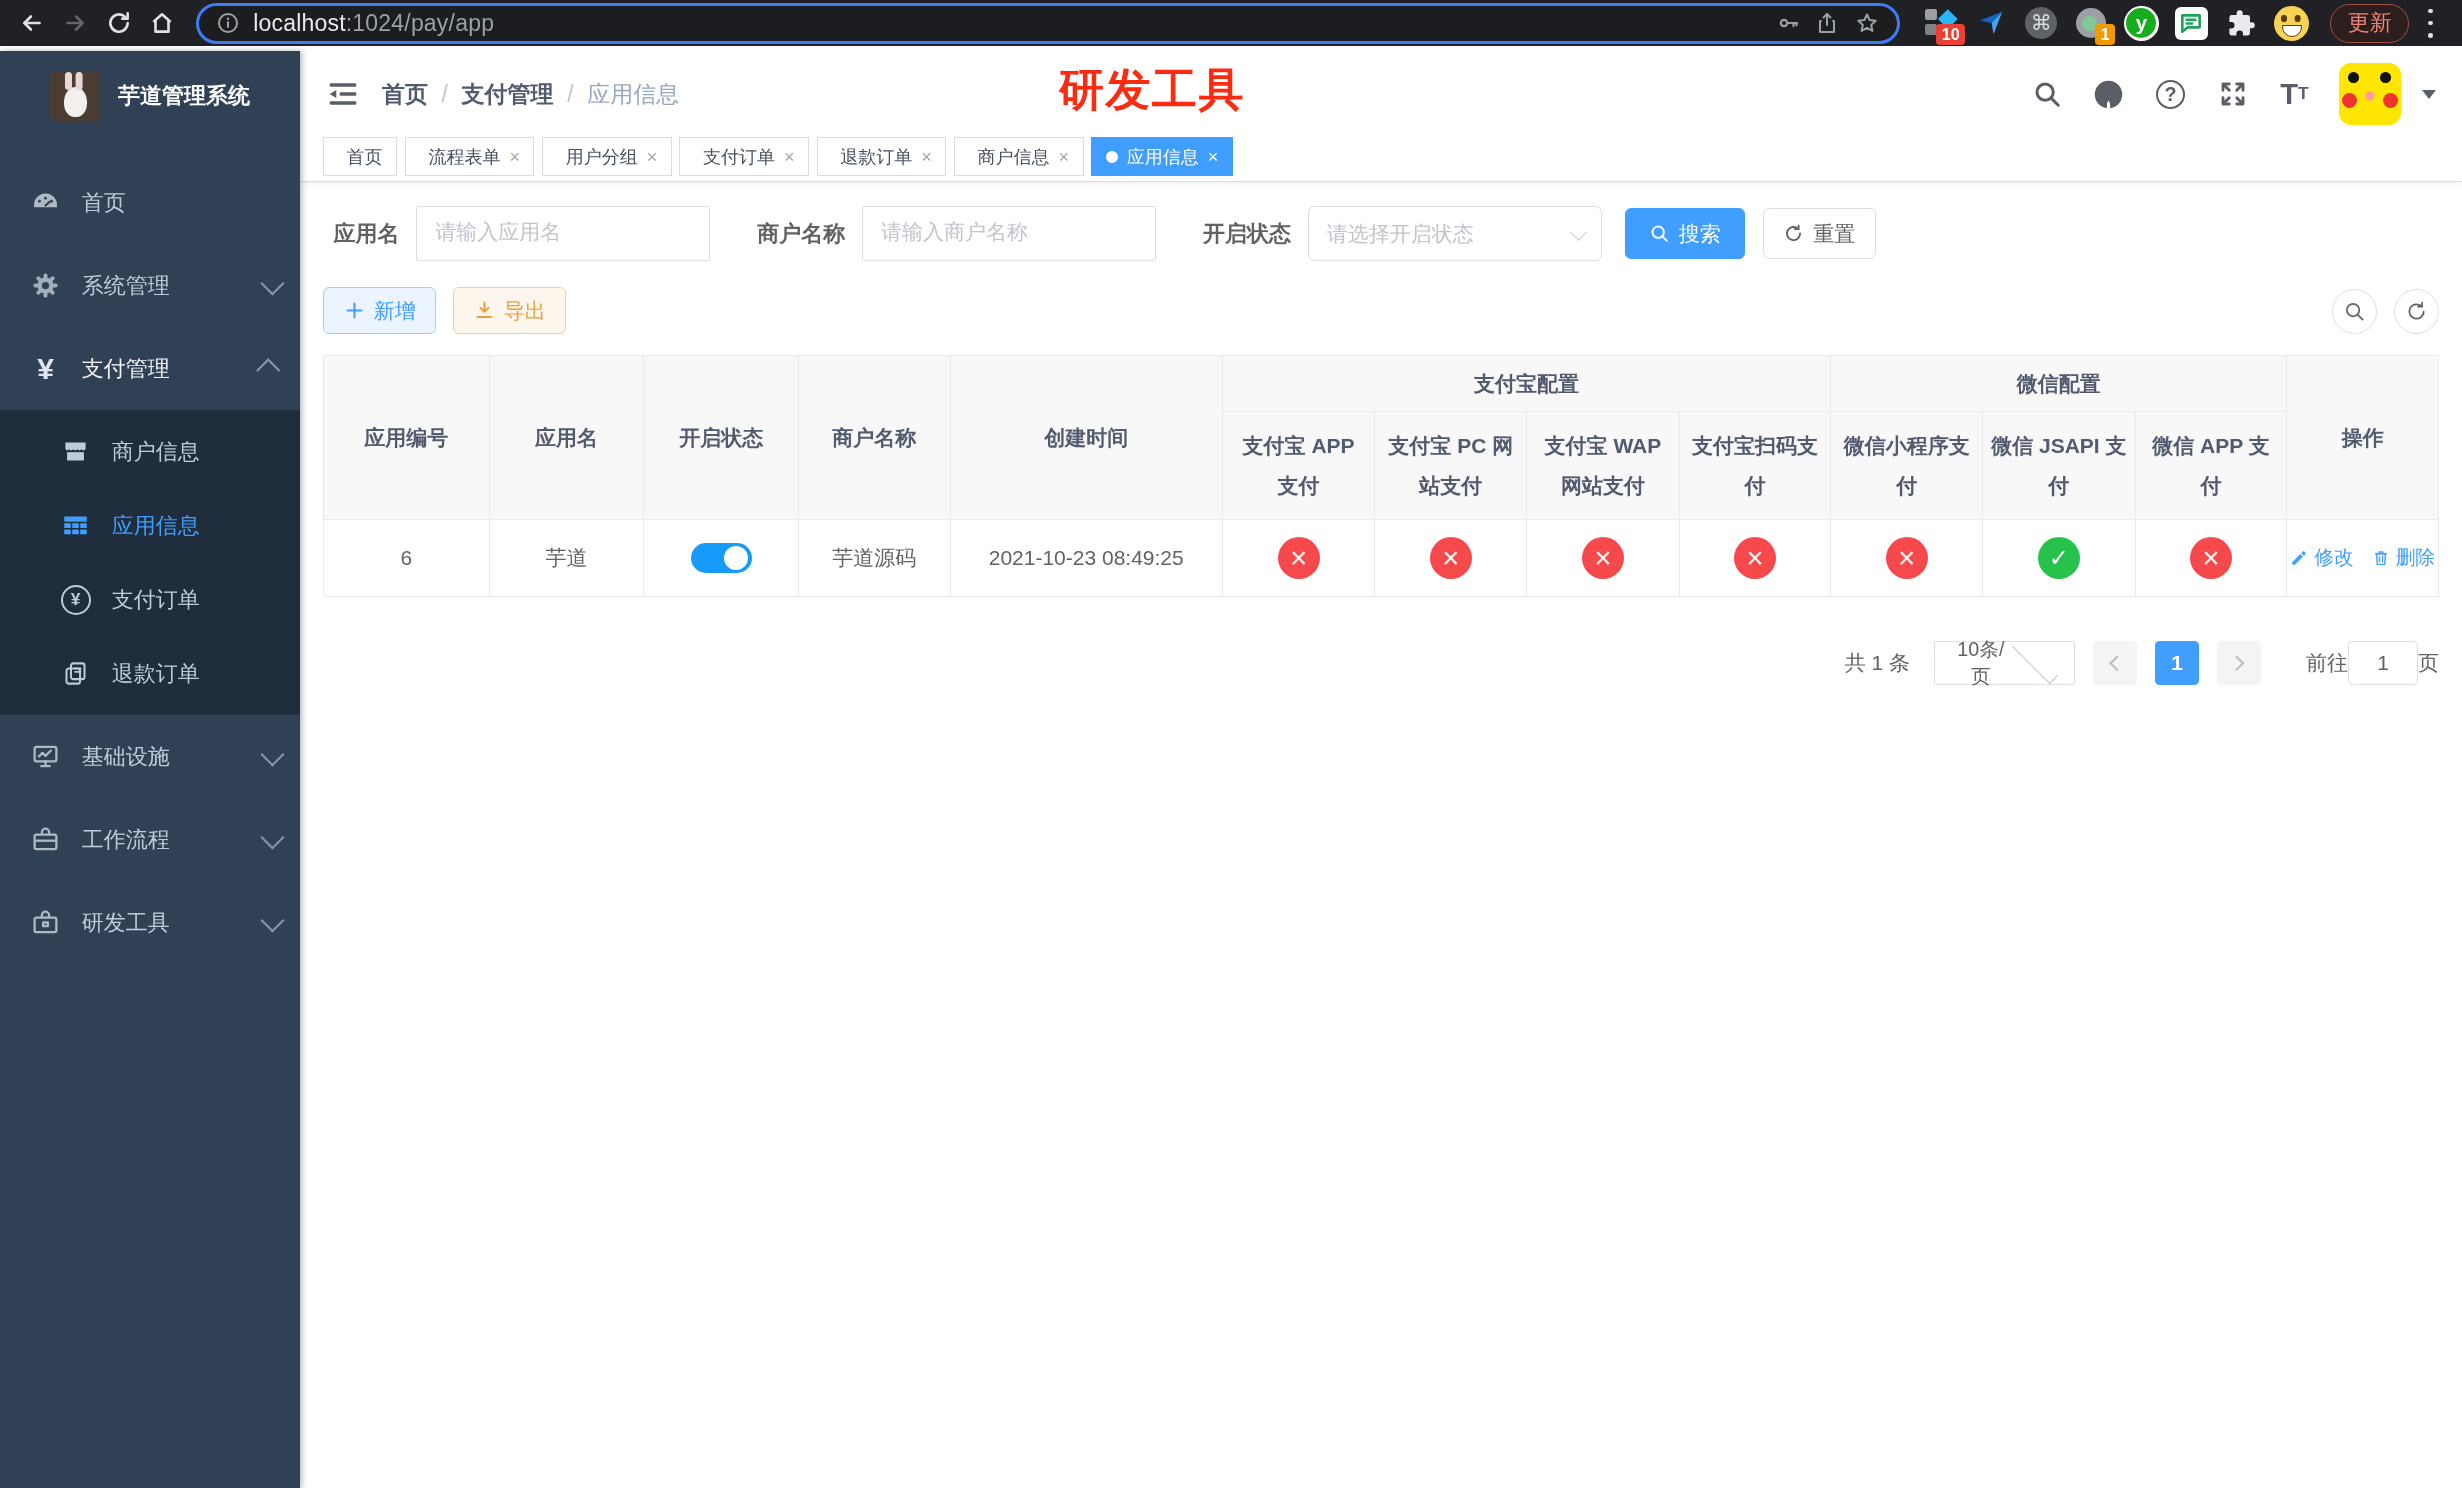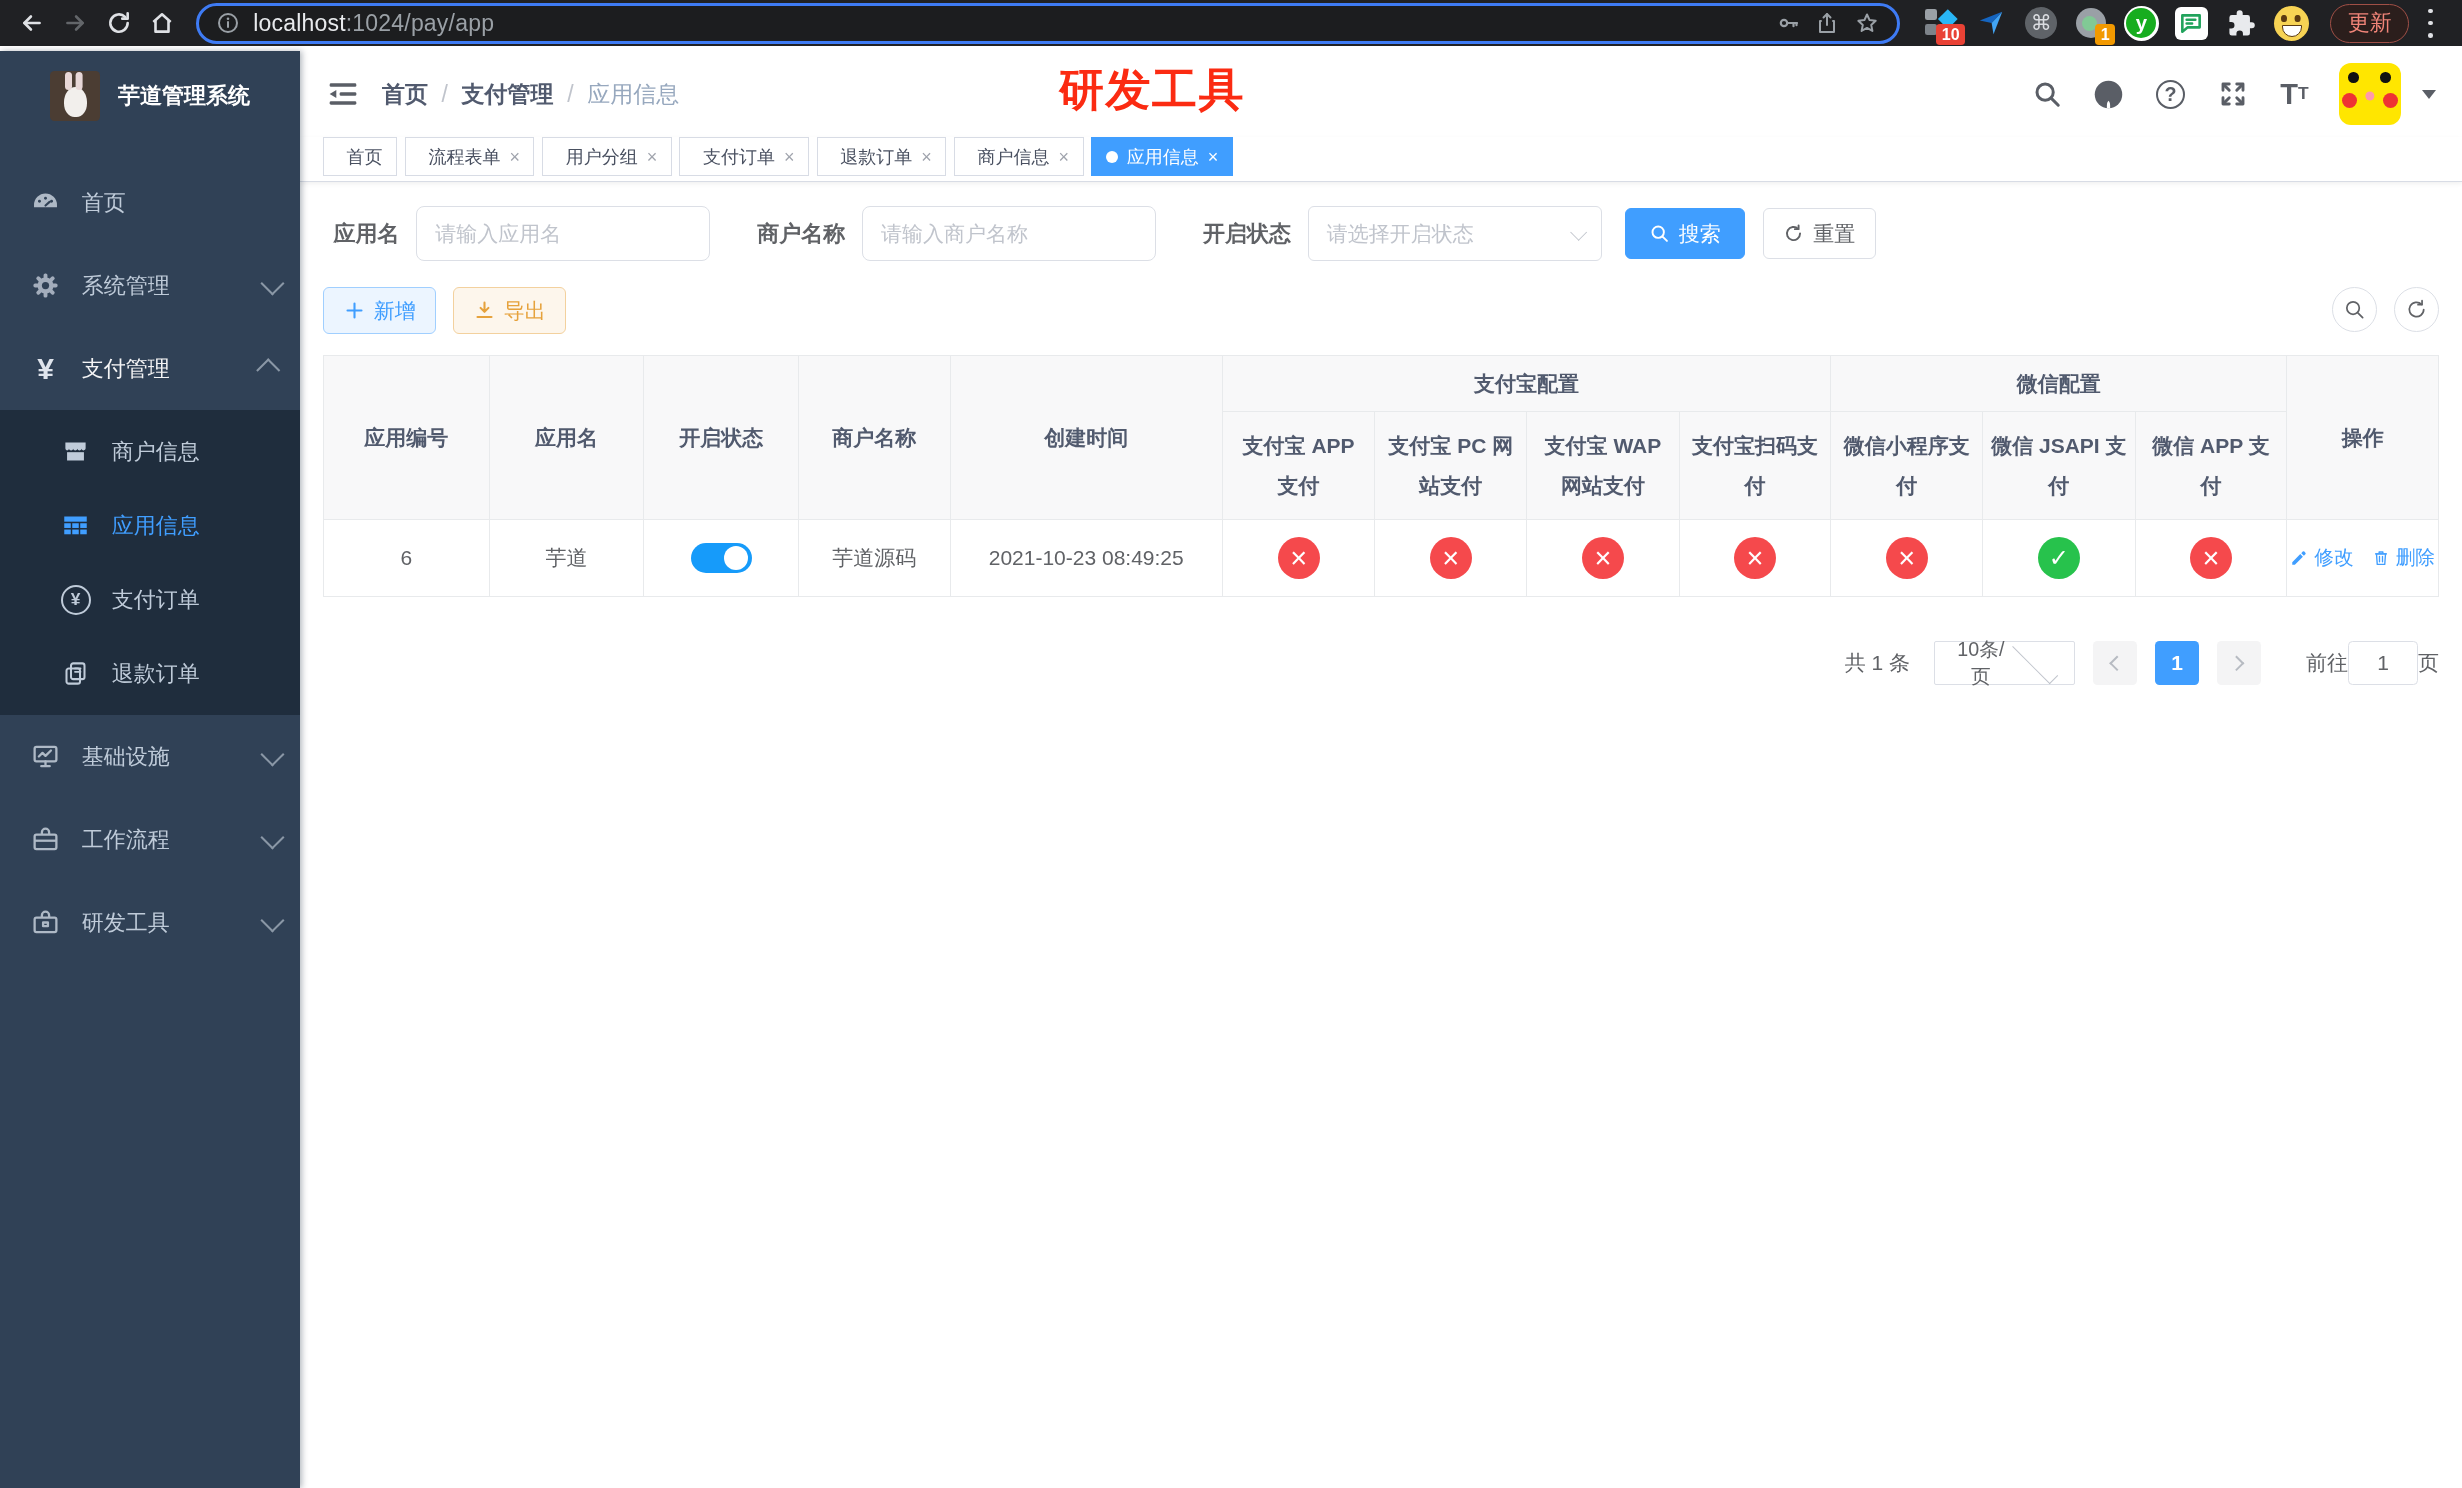--- a/index.html
+++ b/index.html
@@ -87,32 +87,32 @@
   .tab.active .tab-dot { width:12px; height:12px; border-radius:50%; background:#fff; }
   .tab-x { font-size:18px; color:#a0a4ad; line-height:1; }
   .tab.active .tab-x { color:#fff; }
   .tab-x::before { content:"×"; }
 
   .content { flex:1; padding:24px 23px; position:relative; }
 
   
   .filter-row { display:flex; align-items:center; margin-left:10.6px; }
   .f-label { font-size:22px; color:#606266; font-weight:600; margin-right:16.7px; white-space:nowrap; }
-  .f-input { width:294px; height:55px; border:0.8px solid #dcdfe6; border-radius:8px; font-size:21px; padding:0 18px; color:#606266; outline:none; font-family:Liberation Sans, sans-serif; }
+  .f-input { width:294px; height:55px; border:0.8px solid #dcdfe6; border-radius:2px; font-size:21px; padding:0 18px; color:#606266; outline:none; font-family:Liberation Mono, monospace; }
   .f-input::placeholder { color:#c0c4cc; }
   .f-gap { width:47px; }
   .f-select { width:294px; height:55px; border:0.8px solid #dcdfe6; border-radius:6px; display:flex; align-items:center; padding:0 18px; cursor:pointer; }
   .f-select .sel-text { font-size:21px; color:#c0c4cc; flex:1; }
   .sel-chev { width:12px; height:12px; border-right:1.5px solid #c0c4cc; border-bottom:1.5px solid #c0c4cc; transform:rotate(45deg) translateY(-2.3px); }
   .btn { height:51px; border-radius:6px; font-size:21px; display:inline-flex; align-items:center; justify-content:center; gap:9px; cursor:pointer; border:0.8px solid transparent; font-family:inherit; }
   .btn-primary { background:#409eff; border-color:#409eff; color:#fff; padding:12px 23px; margin-left:23px; }
   .btn-plain { background:#fff; border-color:#dcdfe6; color:#606266; padding:0 19.7px; margin-left:18px; }
 
   
-  .toolbar-row { display:flex; align-items:flex-start; margin-top:26px; }
+  .toolbar-row { display:flex; align-items:flex-end; margin-top:26px; }
   .btn-add { background:#ecf5ff; border-color:#a0cfff; color:#409eff; padding:0 19.7px; height:47px; }
   .btn-export { background:#fdf6ec; border-color:#f3d19e; color:#e6a23c; padding:0 19.7px; height:47px; margin-left:16.7px; }
   .mini-circles { margin-left:auto; display:flex; gap:16.7px; }
   .mini-btn { width:45px; height:45px; border:0.8px solid #dcdfe6; border-radius:50%; background:#fff; display:flex; align-items:center; justify-content:center; color:#606266; cursor:pointer; }
 
   
   table.grid { border-collapse:collapse; width:100%; margin-top:21px; table-layout:fixed; }
   .grid th, .grid td { border:0.8px solid #e8eaec; text-align:center; vertical-align:middle; }
   .grid thead th { background:#f8f8f9; color:#515a6e; font-size:21px; font-weight:600; padding:10.6px 7.6px; line-height:1.9; }
   .grid thead tr.group-row th { height:56px; padding:6px 7.6px; }

